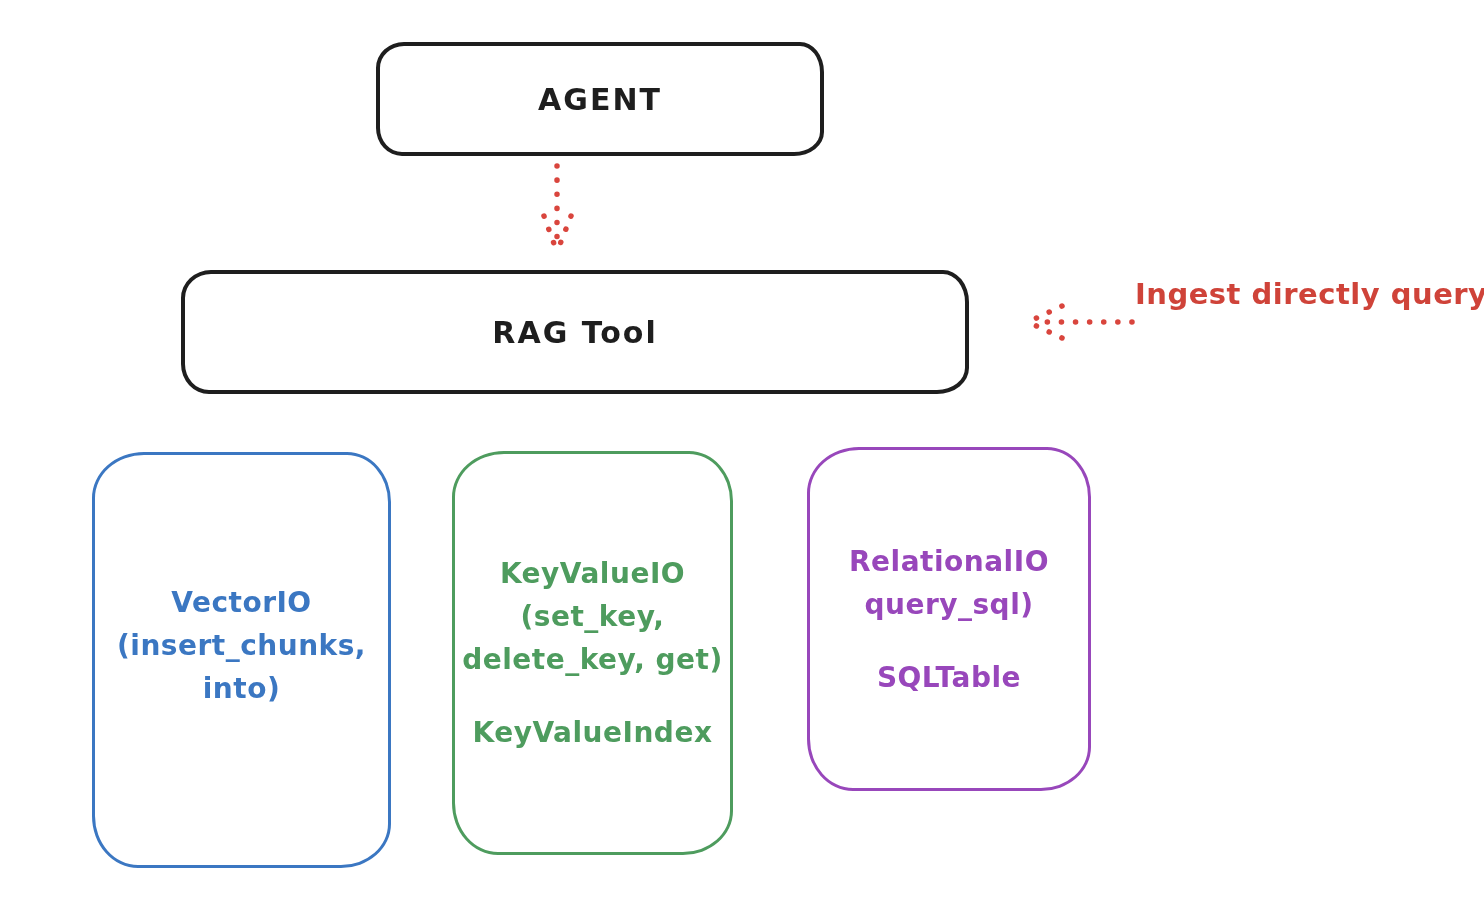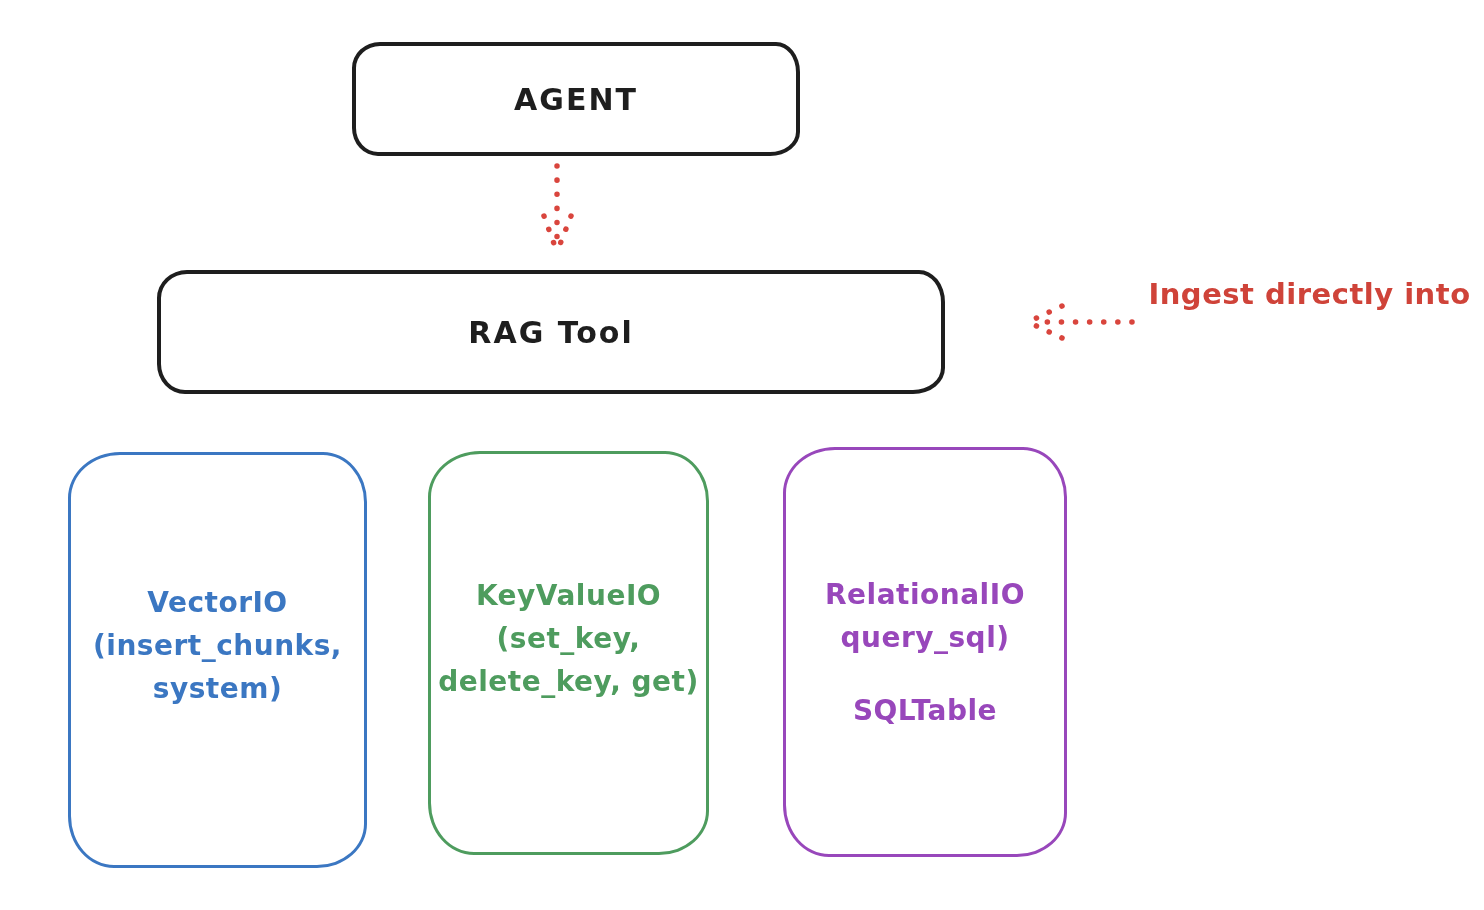--- a/index.html
+++ b/index.html
@@ -17,20 +17,21 @@
     height: 910px;
     background: #ffffff;
   }
   .box {
     position: absolute;
     box-sizing: border-box;
     background: #ffffff;
     display: flex;
     align-items: center;
     justify-content: center;
+    margin-left: 24px;
   }
   
   .box.black {
     border: 4px solid #1e1e1e;
     color: #1e1e1e;
     font-size: 30px;
     font-weight: 600;
     letter-spacing: 2px;
   }
   .agent-box {
@@ -61,21 +62,21 @@
     width: 299px; height: 416px;
     border-color: #3b77c2; color: #3b77c2;
   }
   .keyvalue-box {
     left: 428px; top: 451px;
     width: 281px; height: 404px;
     border-color: #4e9c5e; color: #4e9c5e; text-align: center;
   }
   .relational-box {
     left: 783px; top: 447px;
-    width: 284px; height: 410px;
+    width: 284px; height: 344px;
     border-color: #9847bb; color: #9847bb;
   }
   .arrow-svg {
     position: absolute;
     overflow: visible;
   }
   .arrow-svg path, .arrow-svg line {
     stroke: #d9453d;
     stroke-width: 5.5;
     stroke-linecap: round;
@@ -114,35 +115,36 @@
     <span class="label-line">RAG Tool</span>
   </div>
 
   <svg class="arrow-svg" style="left:1020px; top:298px;" width="120" height="48" viewBox="0 0 120 48">
     <line x1="112" y1="24" x2="18" y2="24"></line>
     <line x1="42" y1="8" x2="8" y2="24"></line>
     <line x1="42" y1="40" x2="8" y2="24"></line>
   </svg>
 
   <div class="annotation-text">
-    <div class="label-line">Ingest directly into</div>
+    <div class="label-line">Ingest directly query</div>
   </div>
 
   <div class="box storage-box vector-box">
     <div class="label-line">VectorIO</div>
     <div class="label-line">(insert_chunks,</div>
-    <div class="label-line">system)</div>
+    <div class="label-line">into)</div>
     <div class="spacer"></div>
   </div>
 
   <div class="box storage-box keyvalue-box">
     <div class="label-line">KeyValueIO</div>
     <div class="label-line">(set_key,</div>
     <div class="label-line">delete_key, get)</div>
     <div class="spacer"></div>
+    <div class="label-line">KeyValueIndex</div>
   </div>
 
   <div class="box storage-box relational-box">
     <div class="label-line">RelationalIO</div>
     <div class="label-line">query_sql)</div>
     <div class="spacer"></div>
     <div class="label-line">SQLTable</div>
   </div>
 
 </div>

